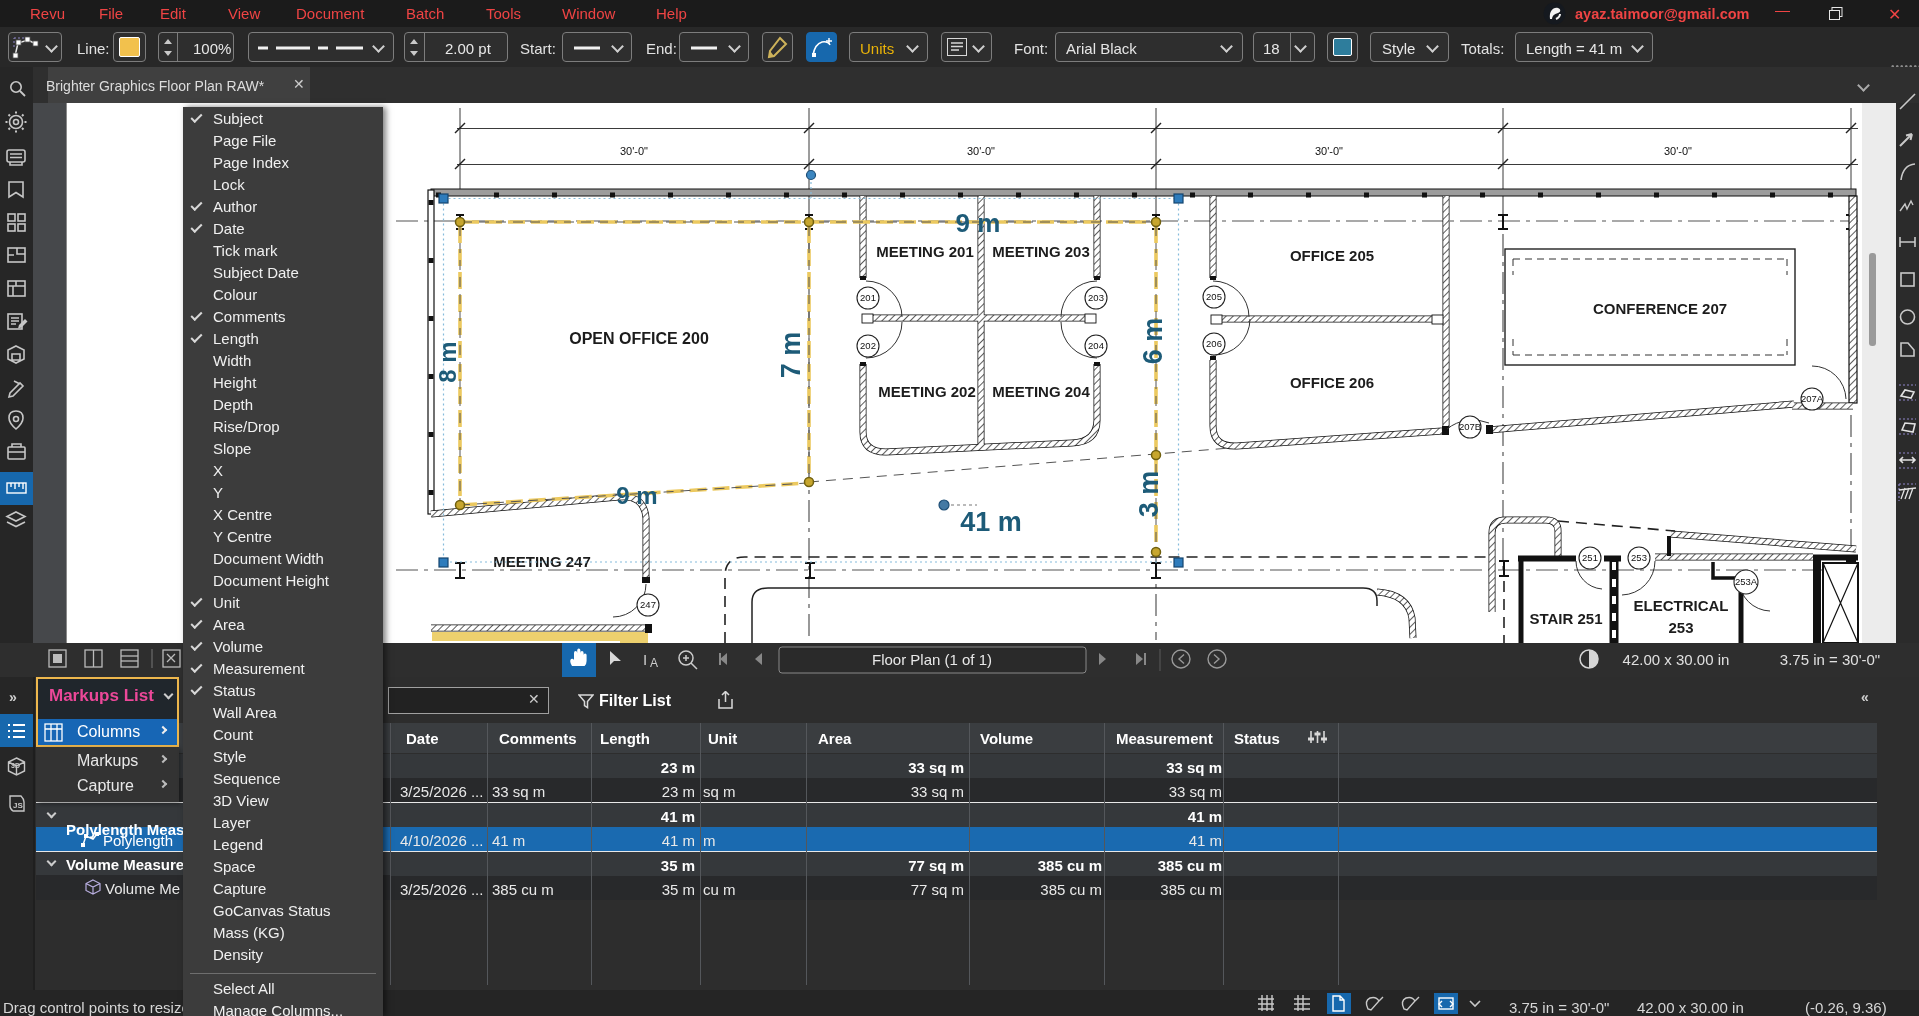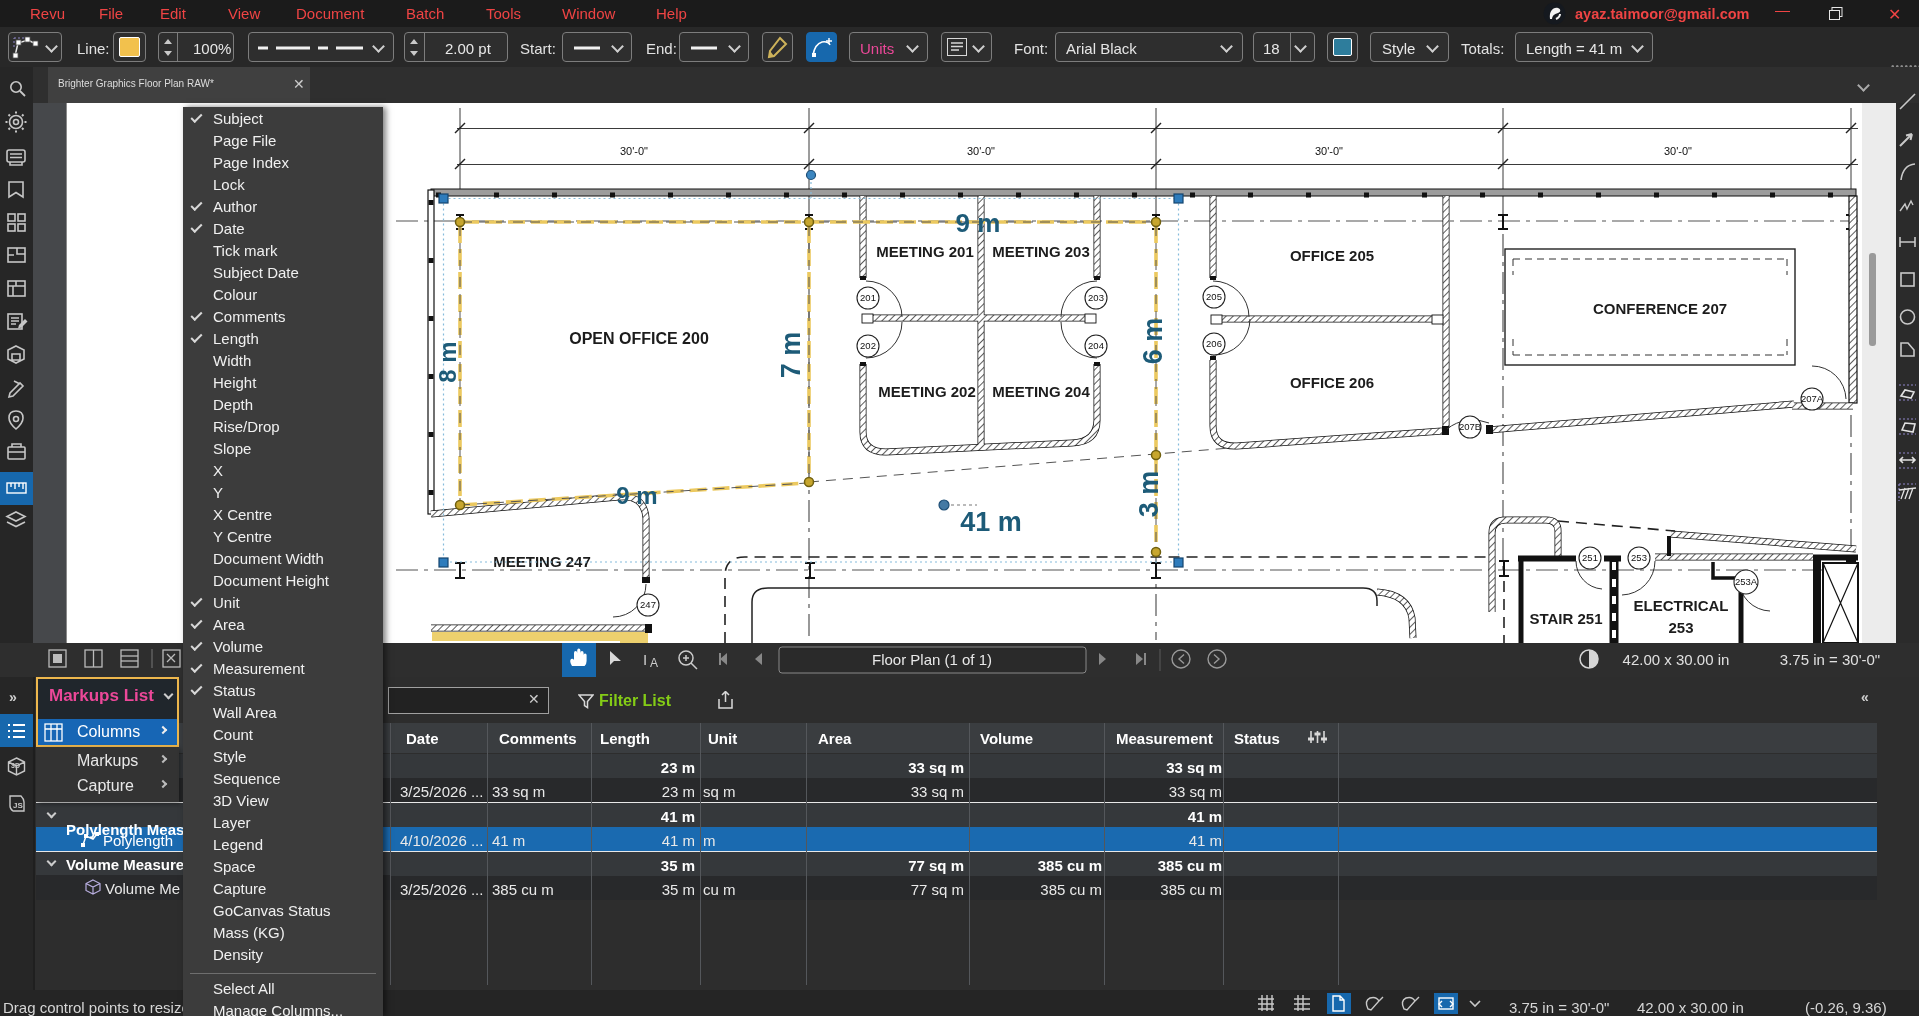--- a/index.html
+++ b/index.html
@@ -115,21 +115,21 @@
         <path d="M14,2 L20,8 L8,20 L3,21 L4,15 Z" fill="none" stroke="#cdb25a" stroke-width="2"></path>
         <path d="M3,21 L8,20 L4,15 Z" fill="#cdb25a"></path>
       </svg>
   <div class="tbox" style="left:806px;width:31px;background:#1768ad;border-color:#1768ad"></div>
   <svg class="abs" style="left:810px;top:9px" width="24" height="24" viewBox="0 0 24 24">
         <path d="M3,19 Q5,8 12,6 Q18,5 20,9" fill="none" stroke="#fff" stroke-width="1.6"></path>
         <path d="M16,5 h6 M19,2 v6" stroke="#fff" stroke-width="1.4"></path>
         <rect x="2" y="17" width="4" height="4" fill="#fff"></rect>
       </svg>
   <div class="tbox" style="left:849px;width:79px"></div>
-  <span class="abs" style="left:860px;top:13px;font-size:15px;color:#ec4899">Units</span>
+  <span class="abs" style="left:860px;top:13px;font-size:15px;color:#eab308">Units</span>
   <span class="chev chevpos" style="left:908px"></span>
   <div class="tbox" style="left:941px;width:51px"></div>
   <svg class="abs" style="left:947px;top:11px" width="20" height="18" viewBox="0 0 20 18">
         <rect x="0.5" y="0.5" width="19" height="17" fill="none" stroke="#d8d8d8"></rect>
         <path d="M4,5 h12 M4,8.5 h12 M4,12 h8" stroke="#d8d8d8" stroke-width="1.6"></path>
       </svg>
   <span class="chev chevpos" style="left:974px"></span>
   <span class="tlab" style="left:1014px">Font:</span>
   <div class="tbox" style="left:1055px;width:188px"></div>
   <span class="abs" style="left:1066px;top:13px;font-size:15px;color:#e5e5e5">Arial Black</span>
@@ -145,21 +145,21 @@
   <span class="chev chevpos" style="left:1428px"></span>
   <span class="tlab" style="left:1461px">Totals:</span>
   <div class="tbox" style="left:1515px;width:138px"></div>
   <span class="abs" style="left:1526px;top:13px;font-size:15px;color:#e8e8e8">Length = 41 m</span>
   <span class="chev chevpos" style="left:1633px"></span>
   <span class="abs" style="left:1891px;top:34px;color:#8a8a8a;font-size:10px;letter-spacing:1px">••••••••</span>
 </div>
 
 <div id="tabbar">
   <div id="tab1"></div>
-  <span class="abs" style="left:58px;top:11px;font-size:10px;color:#dddddd">Brighter Graphics Floor Plan RAW*</span>
+  <span class="abs" style="left:46px;top:11px;font-size:14px;color:#dddddd">Brighter Graphics Floor Plan RAW*</span>
   <span class="abs" style="left:293px;top:9px;font-size:14px;color:#cccccc">✕</span>
   <span class="chev" style="position:absolute;left:1859px;top:14px;border-color:#aaa"></span>
 </div>
 
 <svg id="canvas" class="abs" style="left:33px;top:103px" width="1863" height="540" viewBox="33 103 1863 540">
 <defs>
   <pattern id="hat" width="5" height="5" patternUnits="userSpaceOnUse" patternTransform="rotate(45)">
     <rect width="5" height="5" fill="#ffffff"></rect>
           <line x1="0" y1="0" x2="0" y2="5" stroke="#333" stroke-width="1.6"></line>
   </pattern>
@@ -523,21 +523,21 @@
           <path d="M4,3 h11 q3,3 3,6 v9 h-11 q-3,-2 -3,-5 z"></path>
         </g>
         <text x="7" y="15" font-size="8" fill="#c6c6c6" font-weight="bold">JS</text>
       </svg>
 
   <div class="abs" style="left:388px;top:10px;width:161px;height:27px;background:#222;border:1px solid #a0a0a0"></div>
   <span class="abs" style="left:528px;top:14px;color:#cccccc;font-size:14px">✕</span>
   <svg class="abs" style="left:578px;top:17px" width="16" height="15" viewBox="0 0 16 15">
         <path d="M1,1 h14 l-5.5,6.5 v6 l-3,-2 v-4 z" fill="none" stroke="#d9d9d9" stroke-width="1.5"></path>
       </svg>
-  <span class="abs" style="left:599px;top:15px;color:#84cc16;font-size:16px;font-weight:bold">Filter List</span>
+  <span class="abs" style="left:599px;top:15px;color:#ffffff;font-size:16px;font-weight:bold">Filter List</span>
   <svg class="abs" style="left:718px;top:14px" width="15" height="18" viewBox="0 0 15 18">
         <g stroke="#d9d9d9" stroke-width="1.5" fill="none">
           <path d="M1,8 v9 h13 v-9 M7.5,11 V1 M4,4 l3.5,-3.5 3.5,3.5"></path>
         </g>
       </svg>
   <span class="abs" style="left:1861px;top:12px;color:#cfcfcf;font-size:14px;font-weight:bold">«</span>
 
   <div class="abs" style="left:388px;top:46px;width:1489px;height:30px;background:#3a3d40"></div>
   <div class="abs" style="left:36px;top:46px;width:352px;height:30px;background:#3a3d40"></div>
   <span class="hl" style="left:406px">Date</span>

